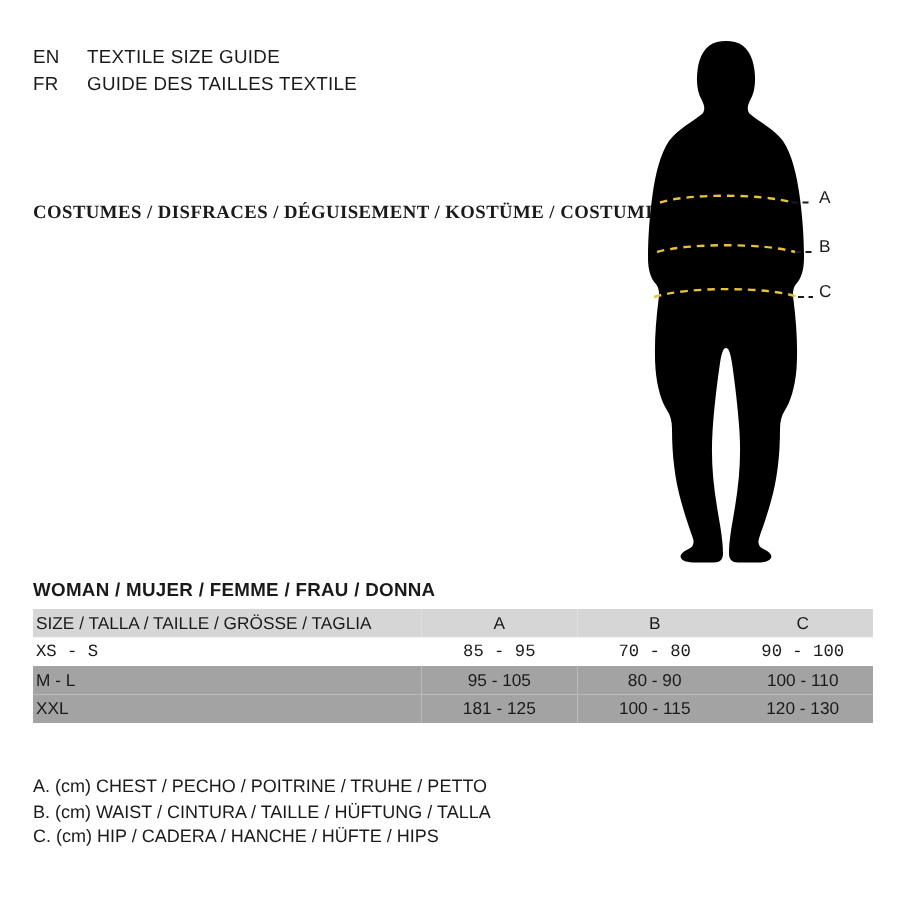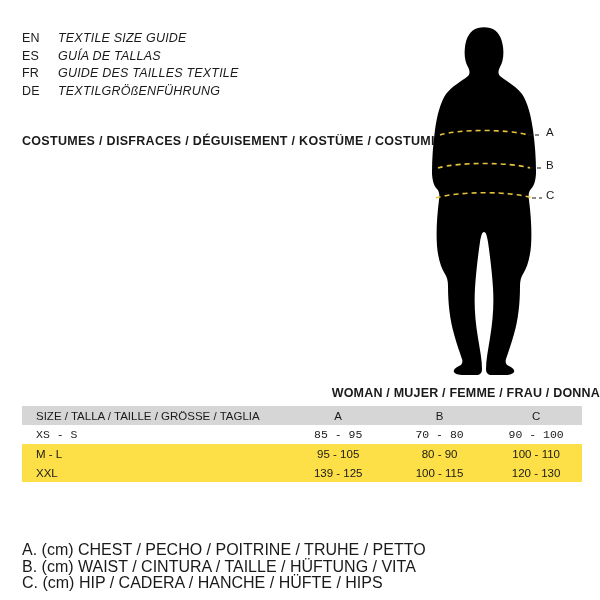--- a/index.html
+++ b/index.html
@@ -37,32 +37,32 @@
     line-height: 17.5px;
     letter-spacing: 0.2px;
     color: #1a1a1a;
   }
   .lang-code {
     width: 36px;
     flex: 0 0 36px;
   }
   .lang-text {
     flex: 1 1 auto;
-    font-style: italic;
   }
 
   .costumes-line {
     position: absolute;
     left: 22px;
     top: 134px;
     font-size: 12.5px;
     font-weight: bold;
     letter-spacing: 0.3px;
     color: #1a1a1a;
     white-space: nowrap;
+    font-family: Liberation Serif, serif;
   }
 
   
   .figure-wrap {
     position: absolute;
     left: 400px;
     top: 20px;
     width: 190px;
     height: 360px;
   }
@@ -85,79 +85,70 @@
     left: 0;
     top: 386px;
     width: 600px;
   }
   .woman-title {
     margin: 0 0 6px 22px;
     font-size: 12.5px;
     font-weight: bold;
     letter-spacing: 0.2px;
     color: #1a1a1a;
-    text-align: right;
   }
   table.size-table {
     border-collapse: collapse;
     width: 560px;
     margin-left: 22px;
     font-size: 11.5px;
     color: #1a1a1a;
   }
   table.size-table th,
   table.size-table td {
     padding: 2px 0 2px 0;
     font-weight: normal;
     text-align: left;
     height: 15px;
     vertical-align: middle;
   }
   table.size-table th.c-size,
-  table.size-table td.c-size { width: 258px; padding-left: 14px; }
+  table.size-table td.c-size { width: 258px; padding-left: 2px; }
   table.size-table th.c-a, table.size-table td.c-a { width: 104px; text-align: center; }
   table.size-table th.c-b, table.size-table td.c-b { width: 104px; text-align: center; }
   table.size-table th.c-c, table.size-table td.c-c { width: 94px;  text-align: center; }
 
   tr.head-row { background: #d6d6d6; }
-  tr.row-alt  { background: #fde047; }
+  tr.row-alt  { background: #a3a3a3; }
   tr.row-plain{ background: #ffffff; font-family: Liberation Mono, monospace; }
 
   
   .legend {
     position: absolute;
     left: 22px;
-    top: 542px;
-    font-size: 16px;
+    top: 516px;
+    font-size: 12px;
     line-height: 16.5px;
     color: #1a1a1a;
   }
   .legend div { white-space: nowrap; }
 </style>
 </head>
 <body>
 
 <div class="page">
 
   <div class="lang-block">
     <div class="lang-row">
       <span class="lang-code">EN</span>
       <span class="lang-text">TEXTILE SIZE GUIDE</span>
     </div>
     <div class="lang-row">
-      <span class="lang-code">ES</span>
-      <span class="lang-text">GUÍA DE TALLAS</span>
-    </div>
-    <div class="lang-row">
       <span class="lang-code">FR</span>
       <span class="lang-text">GUIDE DES TAILLES TEXTILE</span>
-    </div>
-    <div class="lang-row">
-      <span class="lang-code">DE</span>
-      <span class="lang-text">TEXTILGRÖßENFÜHRUNG</span>
     </div>
   </div>
 
   <div class="costumes-line">COSTUMES / DISFRACES / DÉGUISEMENT / KOSTÜME / COSTUMI</div>
 
   <div class="figure-wrap">
     <svg width="190" height="360" viewBox="0 0 190 360" xmlns="http://www.w3.org/2000/svg">
 
       <path fill="#000000" d="
         M78,8
@@ -247,27 +238,27 @@
           <td class="c-c">90 - 100</td>
         </tr>
         <tr class="row-alt">
           <td class="c-size">M - L</td>
           <td class="c-a">95 - 105</td>
           <td class="c-b">80 - 90</td>
           <td class="c-c">100 - 110</td>
         </tr>
         <tr class="row-alt">
           <td class="c-size">XXL</td>
-          <td class="c-a">139 - 125</td>
+          <td class="c-a">181 - 125</td>
           <td class="c-b">100 - 115</td>
           <td class="c-c">120 - 130</td>
         </tr>
       </tbody>
     </table>
   </div>
 
   <div class="legend">
     <div>A. (cm) CHEST / PECHO / POITRINE / TRUHE / PETTO</div>
-    <div>B. (cm) WAIST / CINTURA / TAILLE / HÜFTUNG / VITA</div>
+    <div>B. (cm) WAIST / CINTURA / TAILLE / HÜFTUNG / TALLA</div>
     <div>C. (cm) HIP / CADERA / HANCHE / HÜFTE / HIPS</div>
   </div>
 
 </div>
 
 </body></html>

